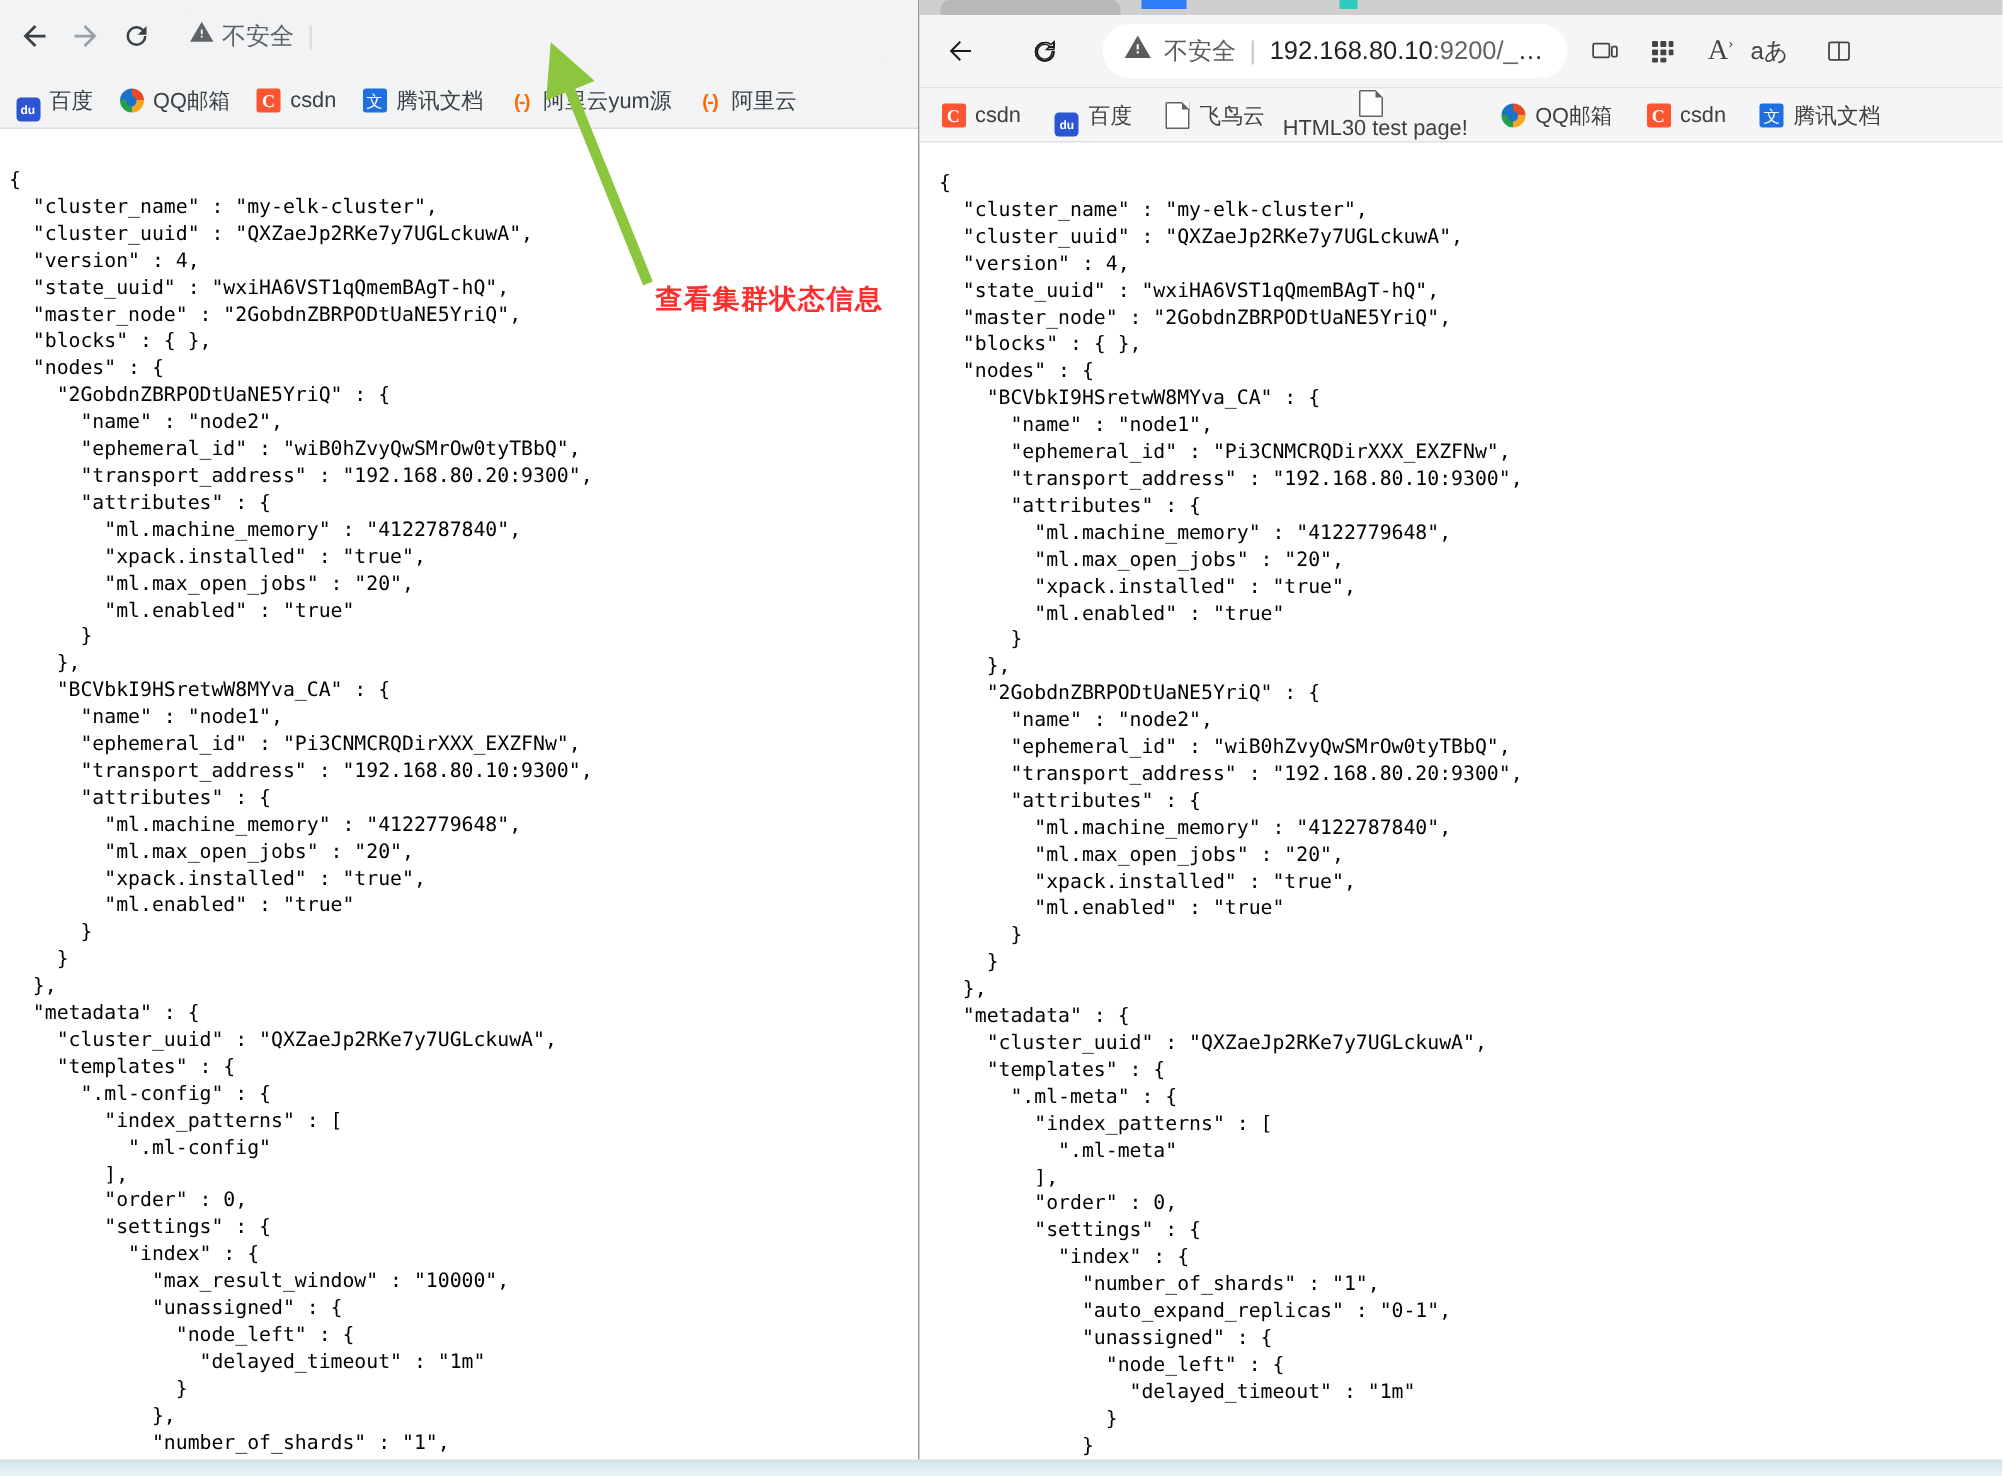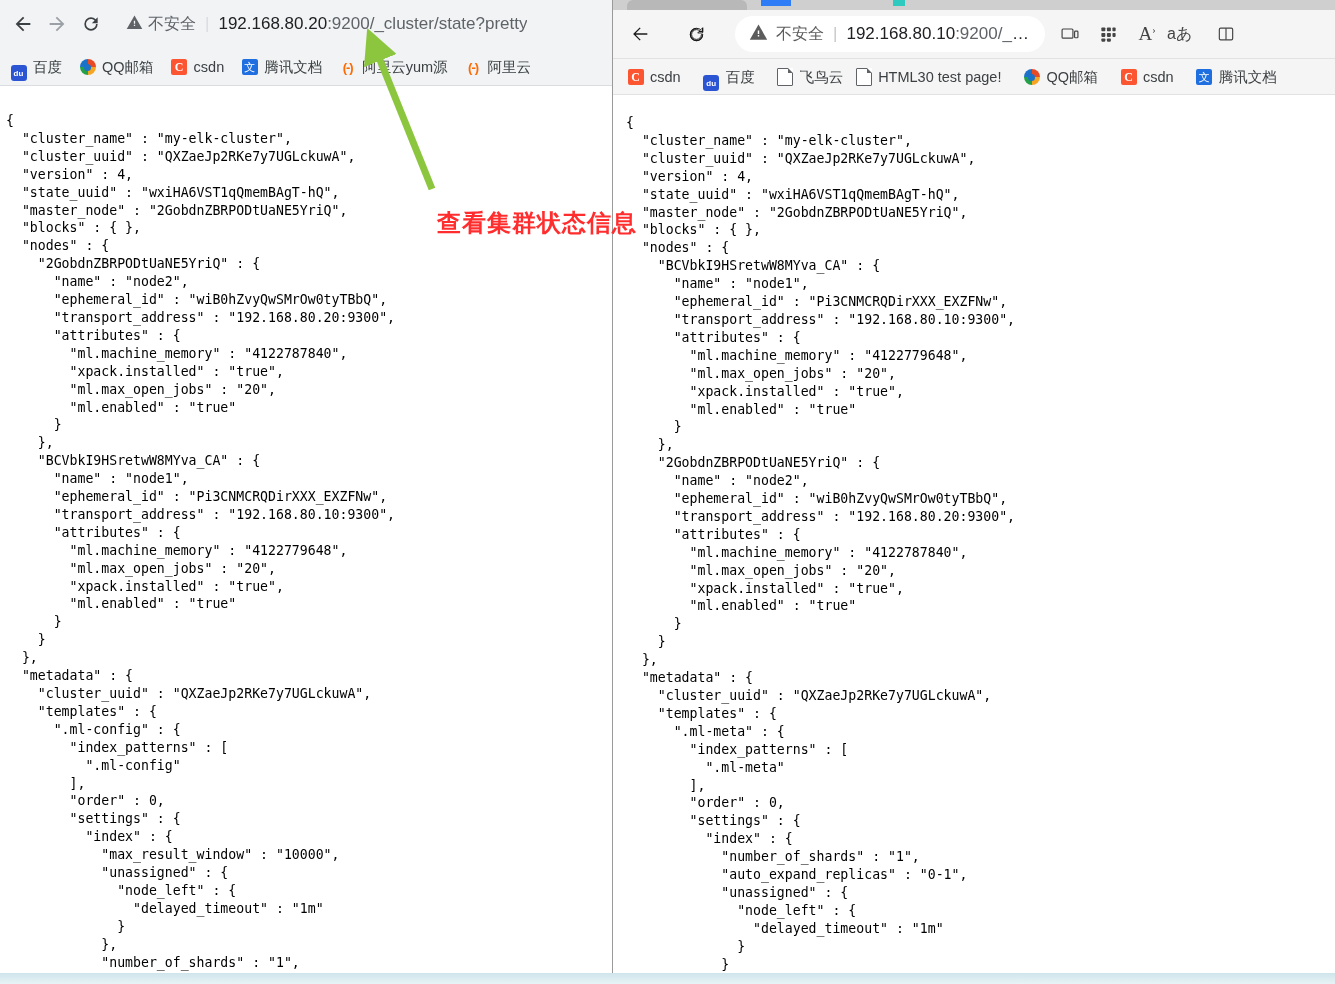--- a/index.html
+++ b/index.html
@@ -54,22 +54,22 @@
     border-style:solid;border-color:#fff #fff #5f6368 #5f6368;}
 
   
   .json{
     font-family:"DejaVu Sans Mono","Liberation Mono",monospace;
     font-size:13.2px;line-height:17.9px;color:#000;
     white-space:pre;position:absolute;
   }
   
   .annot{
-    position:absolute;color:#ff2d2d;font-size:24px;font-weight:600;
-    font-family:"DejaVu Sans",sans-serif;white-space:nowrap;letter-spacing:1px;margin-top:20px;
+    position:absolute;color:#ff2d2d;font-size:18px;font-weight:600;
+    font-family:"DejaVu Sans",sans-serif;white-space:nowrap;letter-spacing:1px;
   }
   .taskbar{position:absolute;left:0;bottom:0;width:1335px;height:11px;
     background:linear-gradient(180deg,#cfe4ea 0%,#d9ebef 40%,#e8f3f6 100%);}
 </style>
 </head>
 <body>
 
 <div class="win" style="left:0;top:0;width:612px;height:984px;">
 
   <div class="chrome-top" style="position:absolute;left:0;top:0;width:612px;height:48px;">
@@ -91,21 +91,20 @@
       </div>
       <div class="omnibox omni-chrome" style="margin-left:8px;margin-right:6px;height:34px;border-radius:17px;">
         <span class="warn-tri">
           <svg width="17" height="17" viewBox="0 0 24 24">
             <path d="M1 21h22L12 2 1 21z" fill="#5f6368"></path>
             <path d="M12.9 17h-1.8v-1.8h1.8V17zm0-3.2h-1.8V9.5h1.8v4.3z" fill="#f1f3f4"></path>
           </svg>
         </span>
         <span class="notsecure">不安全</span>
         <span class="omni-sep">|</span>
-        <span class="url"><span>192.168.80.20</span><span class="dim">:9200/_cluster/state?pretty</span></span>
       </div>
     </div>
   </div>
 
   <div class="chrome-top" style="position:absolute;left:0;top:48px;width:612px;height:38px;background:#f1f3f4;">
     <div class="bmbar" style="height:38px;font-size:14.5px;">
       <div class="bm">
         <span class="fav">
             <span class="fav-baidu">du</span>
           </span>
@@ -279,21 +278,21 @@
             <span class="fav-baidu">du</span>
           </span>
         <span>百度</span>
       </div>
       <div class="bm" style="margin-right:12px;">
         <span class="fav">
             <span class="fav-doc"></span>
           </span>
         <span>飞鸟云</span>
       </div>
-      <div class="bm" style="margin-right:22px;">
+      <div class="bm" style="margin-right:22px;flex-direction:column;">
         <span class="fav">
             <span class="fav-doc"></span>
           </span>
         <span>HTML30 test page!</span>
       </div>
       <div class="bm" style="margin-right:22px;">
         <span class="fav">
             <span class="fav-qq"></span>
           </span>
         <span>QQ邮箱</span>

